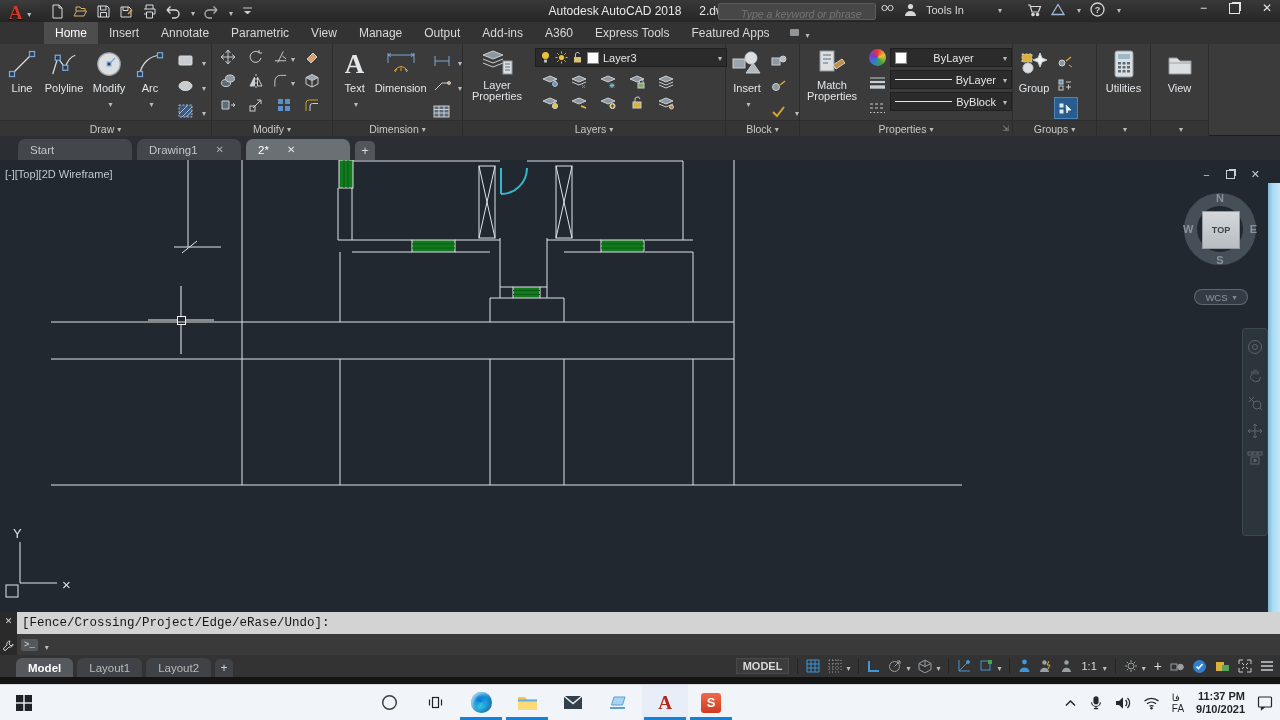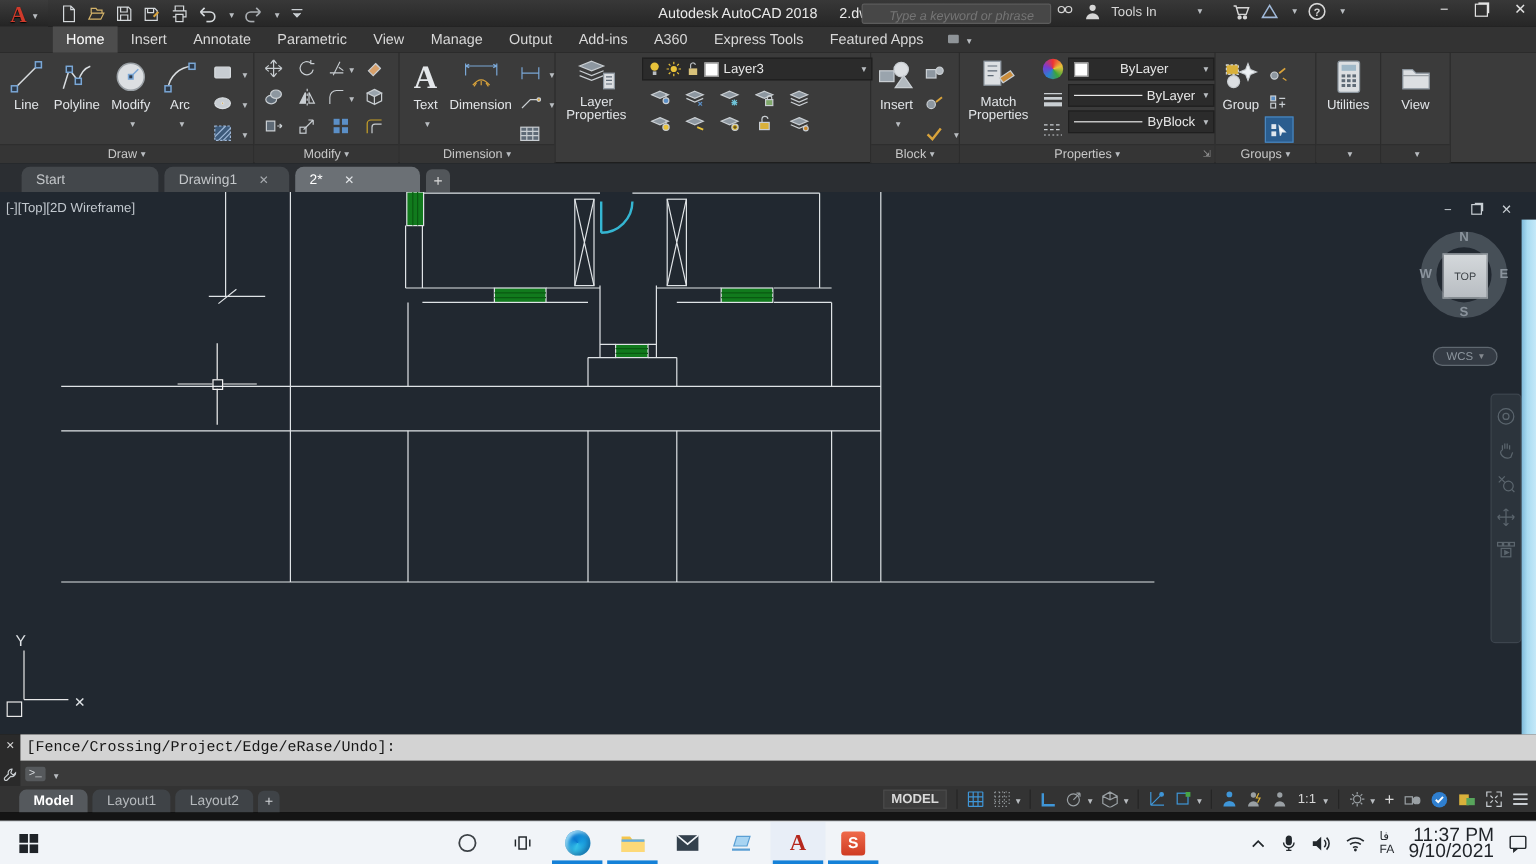--- a/index.html
+++ b/index.html
@@ -48,21 +48,21 @@
   .fclose{font-size:10px;color:#a7abaf;}
   .fplus{width:20px;height:19px;border-radius:5px 5px 0 0;background:#52565a;color:#d8d8d8;display:flex;align-items:center;justify-content:center;font-size:13px;}
   
   #canvas{left:0;top:160px;width:1280px;height:452px;background:#212830;overflow:hidden;}
   #vplabel{left:5px;top:8px;color:#c2c8ce;font-size:11px;}
   #dwinbtns{right:20px;top:8px;display:flex;gap:16px;color:#c8ced3;font-size:11px;align-items:center;}
   #viewcube{left:1184px;top:33px;width:72px;height:72px;}
   #vc-ring{position:absolute;left:0;top:0;width:46px;height:46px;border:13px solid rgba(128,138,147,.40);border-radius:50%;}
   .vc-l{position:absolute;color:#8a939c;font-size:11px;font-weight:bold;}
   #vc-top{position:absolute;left:18px;top:18px;width:36px;height:36px;background:linear-gradient(#d4d8db,#b8bdc2);border:1px solid #959ba1;
-          display:flex;align-items:center;justify-content:center;font-size:9px;color:#3e4348;font-weight:normal;}
+          display:flex;align-items:center;justify-content:center;font-size:9px;color:#3e4348;font-weight:bold;}
   #wcs{left:1194px;top:129px;width:52px;height:14px;border:1px solid rgba(150,160,168,.45);border-radius:8px;background:rgba(140,150,158,.18);
        display:flex;align-items:center;justify-content:center;color:#8d969e;font-size:9.5px;gap:2px;}
   #navbar{left:1242px;top:168px;width:26px;height:208px;background:rgba(92,102,112,.25);border:1px solid rgba(130,140,150,.25);border-radius:4px;
           display:flex;flex-direction:column;align-items:center;gap:12px;padding-top:10px;box-sizing:border-box;opacity:.8;}
   #bluestrip{left:1268px;top:183px;width:12px;height:447px;background:linear-gradient(90deg,#7fb9d8,#aadcf2 40%,#c4e8f8);}
   
   #cmd{left:0;top:612px;width:1280px;height:43px;background:#2a2a2a;}
   #cmdrail{left:0;top:0;width:17px;height:43px;background:#2a2a2a;display:flex;flex-direction:column;align-items:center;justify-content:space-between;padding:4px 0;box-sizing:border-box;}
   #cmdhist{left:17px;top:0;width:1263px;height:22px;background:#d3d3d3;color:#161616;font-family:"Liberation Mono",monospace;font-size:12.5px;line-height:22px;padding-left:5px;box-sizing:border-box;}
   #cmdinput{left:17px;top:22px;width:1263px;height:21px;background:#3a3a3a;display:flex;align-items:center;gap:4px;padding-left:4px;box-sizing:border-box;}
@@ -81,21 +81,21 @@
   .stxt{color:#d9d9d9;font-size:11px;}
   #gap{left:0;top:677px;width:1280px;height:7px;background:#141414;}
   
   #task{left:0;top:684px;width:1280px;height:36px;background:#f1f4f8;border-top:1px solid #d6dade;box-sizing:border-box;}
   .tcell{position:absolute;top:0;height:35px;display:flex;align-items:center;justify-content:center;}
   .underline{position:absolute;bottom:0;left:2px;right:2px;height:3px;background:#1581d8;}
   #tsearch2{left:48px;top:3px;width:298px;height:29px;background:#fff;border:1px solid #b8bcc2;display:flex;align-items:center;gap:9px;padding-left:11px;box-sizing:border-box;}
   #tsearch2 input{flex:1;border:0;outline:0;font-size:12.5px;color:#3c4043;background:transparent;font-family:"Liberation Sans",sans-serif;}
   #tray{position:absolute;right:6px;top:0;height:35px;display:flex;align-items:center;gap:12px;color:#1f2328;}
   .lang{font-size:10px;line-height:11px;color:#1f2328;}
-  .clock{font-size:16px;line-height:13px;text-align:right;color:#1f2328;}
+  .clock{font-size:11px;line-height:13px;text-align:right;color:#1f2328;font-weight:bold;}
 </style>
 </head>
 <body>
 
 <div id="titlebar" class="abs">
   <div class="ttl abs">
     <span>Autodesk AutoCAD 2018</span><span>2.dwg</span>
   </div>
   <div class="qat">
     <span class="ic">
@@ -529,20 +529,24 @@
           </svg>
         </span>
       <span class="mi">
           <svg width="17" height="15" viewBox="0 0 17 15" fill="none" stroke="#c9ced2">
             <path d="M8,3 L15,6 8,9 1,6 z" fill="#8d97a0"></path>
             <path d="M1,9 l7,3 7,-3"></path>
             <circle cx="13.5" cy="12" r="2" fill="#c9872b"></circle>
           </svg>
         </span>
     </div>
+    <div class="plabel">
+        <span>Layers</span>
+        <span class="car"></span>
+      </div>
   </div>
 
   <div class="panel" style="width:74px">
     <div style="display:flex;padding-left:2px;">
       <div class="bigbtn" style="width:42px">
         <span>
             <svg width="32" height="30" viewBox="0 0 32 30" fill="none" stroke="#c9ced2">
               <rect x="2" y="10" width="12" height="9" fill="#9aa4ad"></rect>
               <circle cx="20" cy="9" r="6" fill="#dcdfe2"></circle>
               <path d="M22,14 L29,24 H15 z" fill="#b3bac0"></path>

